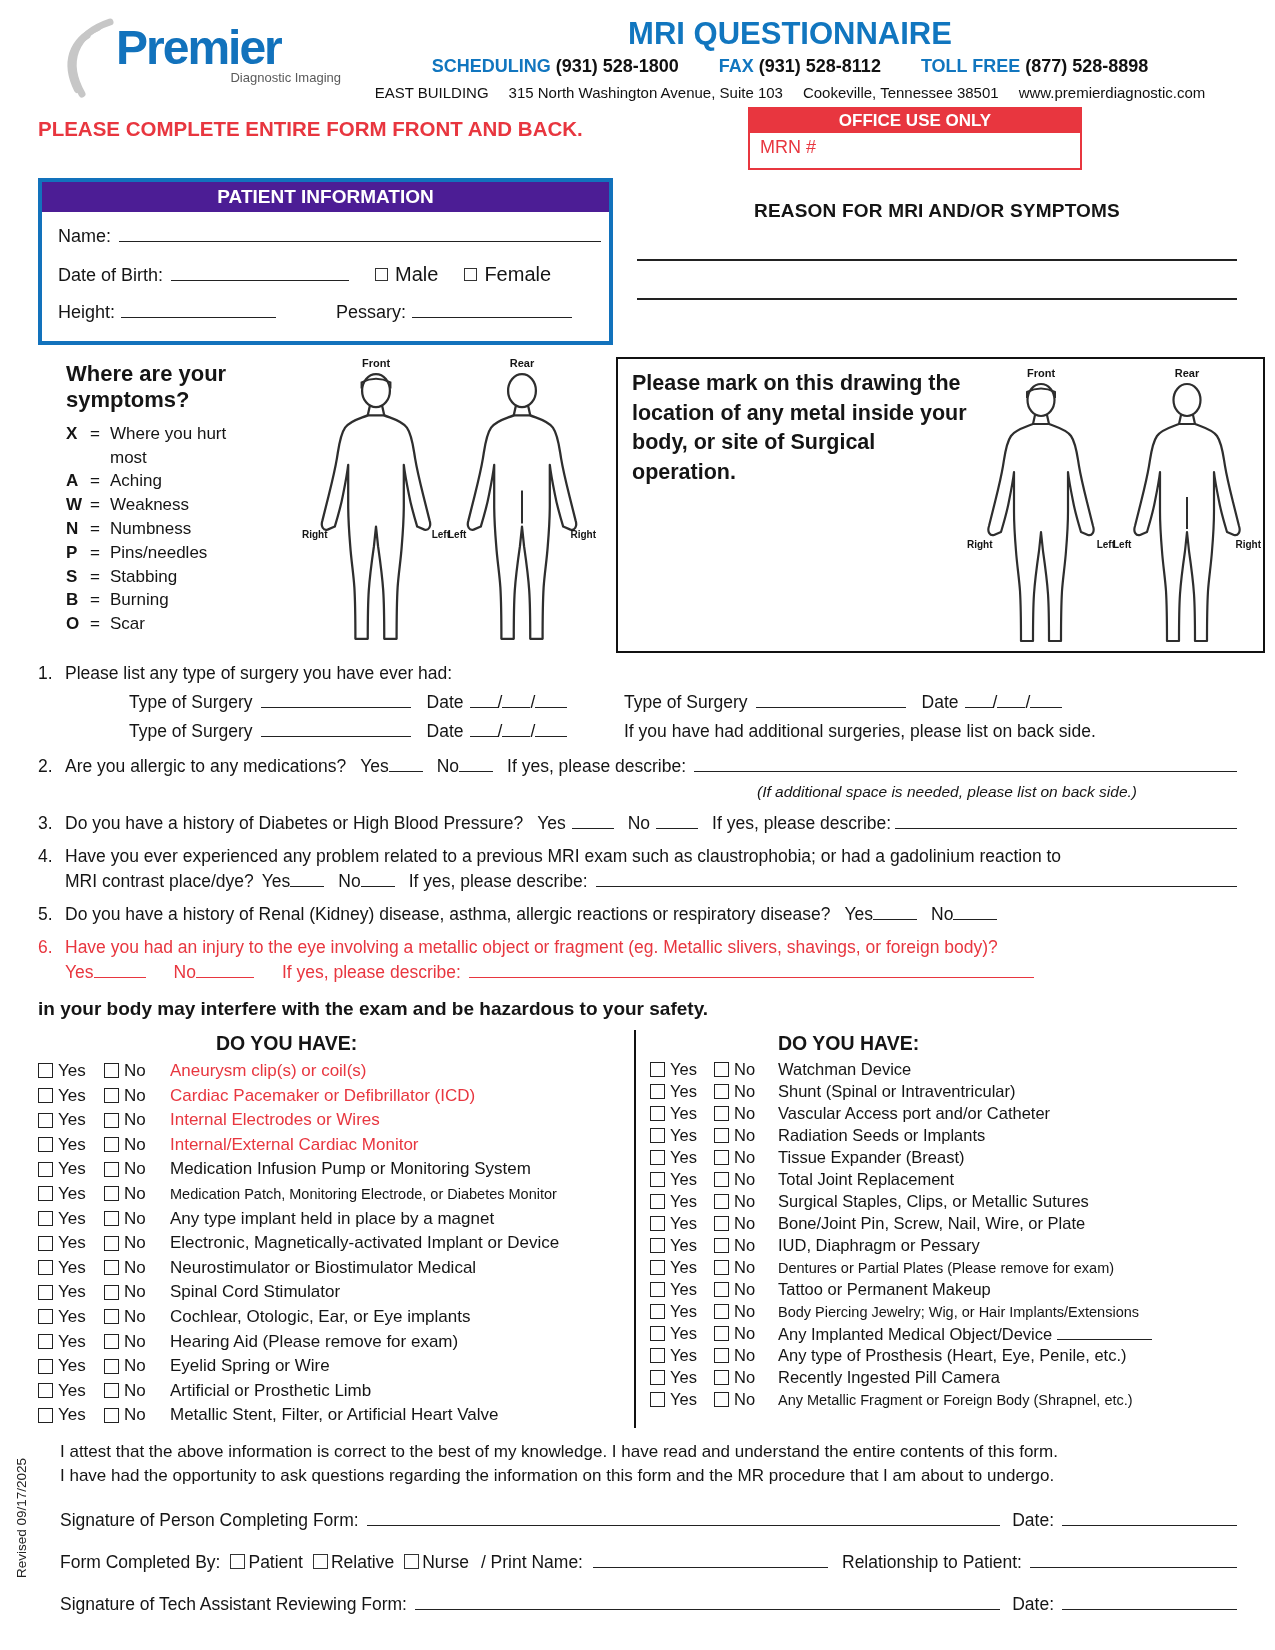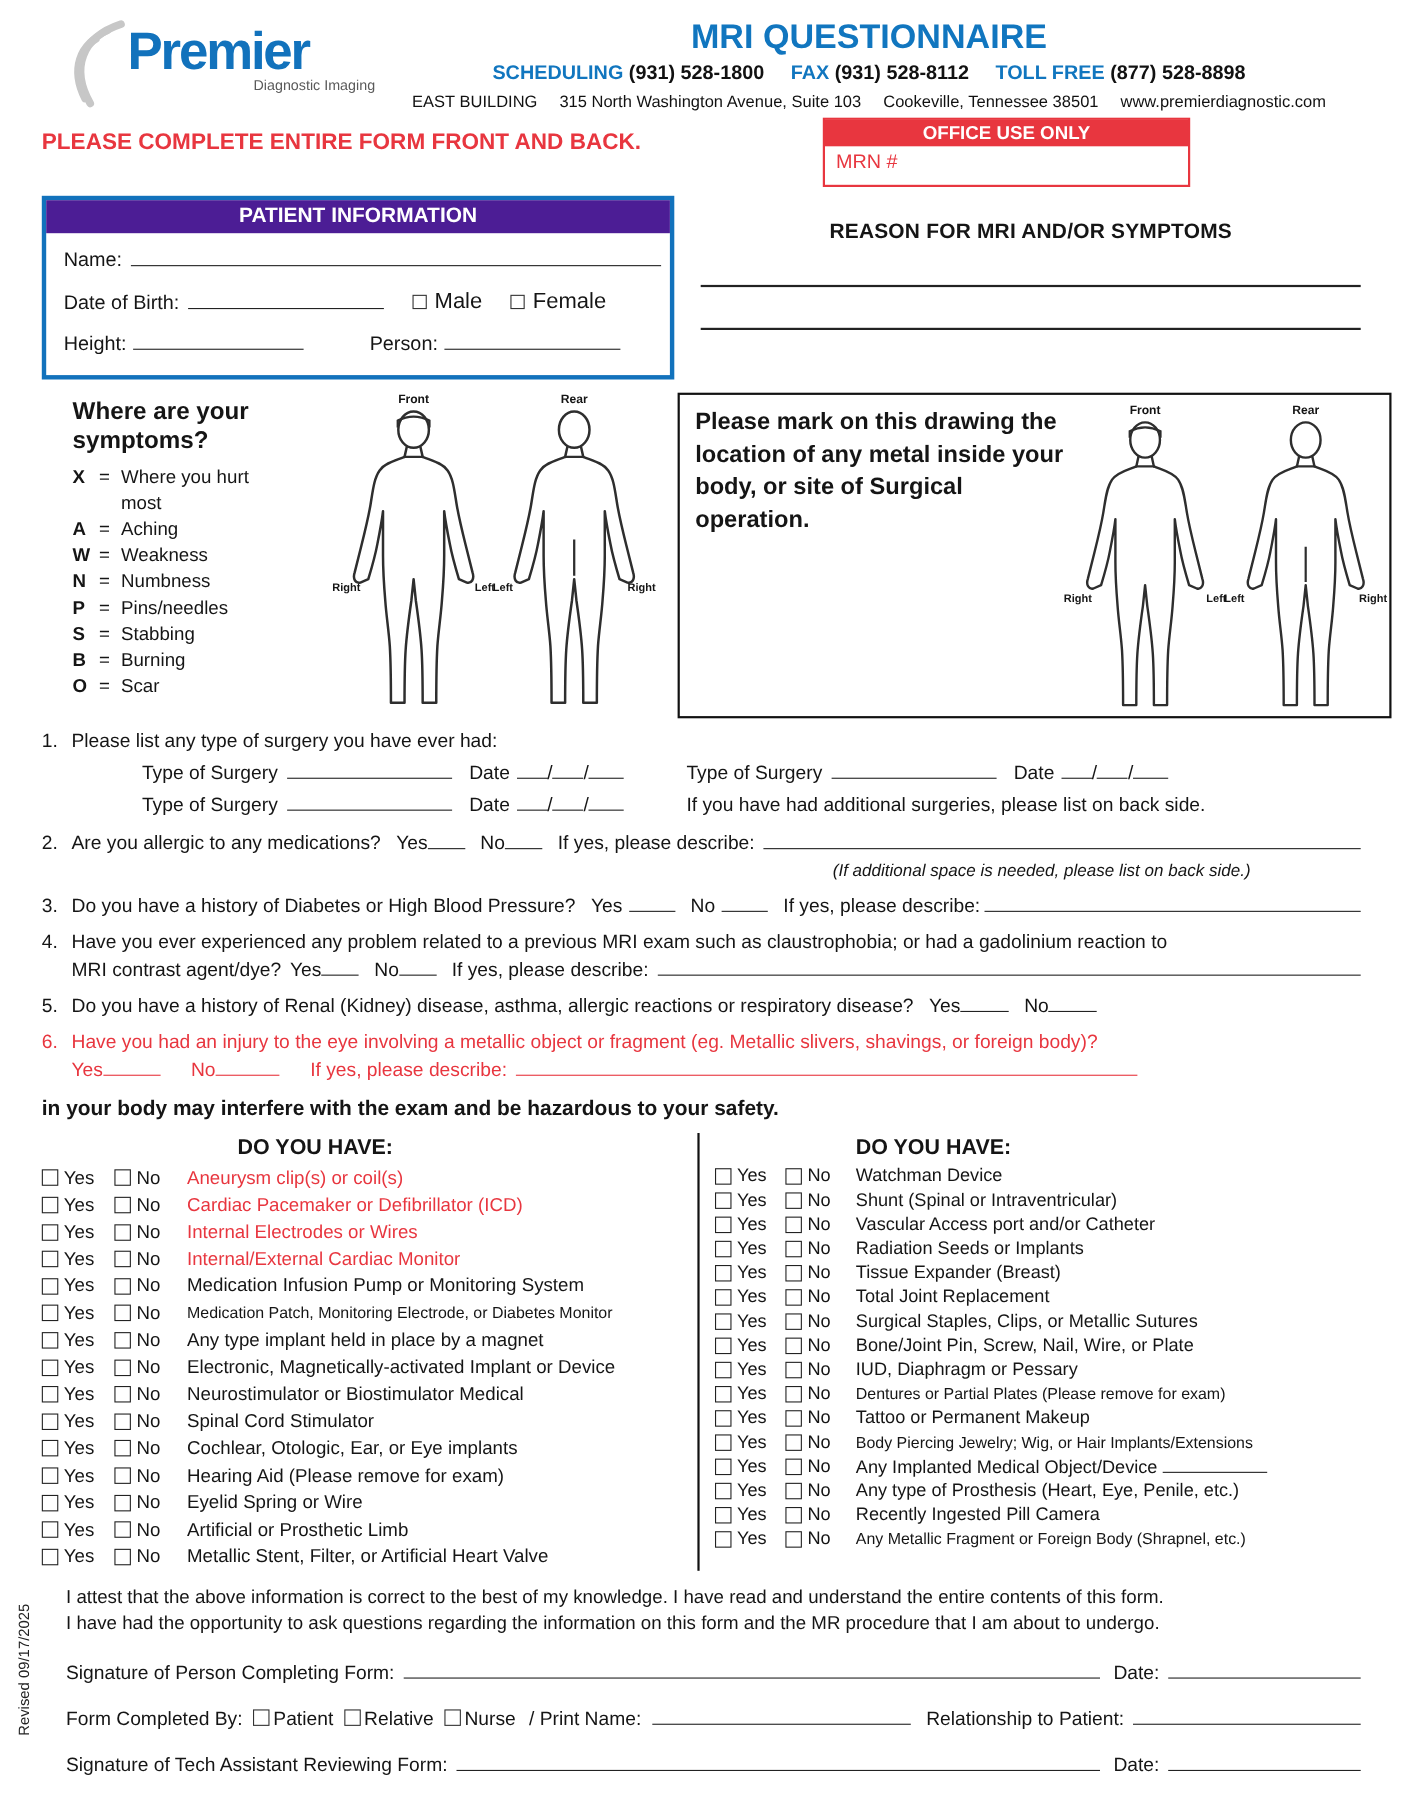--- a/index.html
+++ b/index.html
@@ -6,21 +6,21 @@
   .page{position:relative;width:1275px;height:1650px;box-sizing:border-box;
         padding:14px 38px 0 38px;background:#fff;overflow:hidden;
         font-family:"Liberation Sans",sans-serif;color:#151515;}
   
   .hdr{display:grid;grid-template-columns:305px 1fr;align-items:start;}
   .logo{position:relative;padding-left:78px;padding-top:10px;}
   .swoosh{position:absolute;left:6px;top:2px;}
   .logo-word{font-size:48px;font-weight:bold;color:#1272BC;letter-spacing:-2px;line-height:1;}
   .logo-tag{font-size:13px;color:#5a5a5a;text-align:right;margin-top:-2px;padding-right:2px;}
   .form-title{margin:2px 0 0 0;text-align:center;font-size:31px;color:#1176BF;font-weight:bold;letter-spacing:0;}
-  .phones{display:flex;justify-content:center;gap:24px;margin-top:4px;font-size:18px;font-weight:bold;}
+  .phones{display:flex;justify-content:center;gap:40px;margin-top:4px;font-size:18px;font-weight:bold;}
   .ph-lab{color:#1176BF;}
   .ph-val{color:#111;}
   .addr{display:flex;justify-content:center;gap:20px;margin-top:7px;font-size:15px;color:#111;}
   
   .row2{display:grid;grid-template-columns:575px 1fr;margin-top:6px;}
   .notice{color:#E8363F;font-weight:bold;font-size:20.5px;padding-top:10px;}
   .office-wrap{padding-left:135px;}
   .office-box{width:330px;border:2px solid #E8363F;}
   .office-title{background:#E8363F;color:#fff;font-weight:bold;font-size:17px;text-align:center;padding:2px 0;}
   .office-mrn{color:#E8363F;font-size:18px;padding:4px 10px 10px 10px;}
@@ -168,21 +168,21 @@
               <span>Male</span>
             </span>
           <span class="sex">
               <span class="sq"></span>
               <span>Female</span>
             </span>
         </div>
         <div class="pi-row">
           <span>Height:</span>
           <span class="blank" style="width:155px;margin-left:6px"></span>
-          <span style="margin-left:60px">Person:</span>
+          <span style="margin-left:60px">Pessary:</span>
           <span class="blank" style="width:160px;margin-left:6px"></span>
         </div>
       </div>
     </div>
     <div class="reason">
       <div class="reason-title">REASON FOR MRI AND/OR SYMPTOMS</div>
       <div class="reason-line"></div>
       <div class="reason-line"></div>
     </div>
   </div>
@@ -349,21 +349,21 @@
       <span class="sp"></span>
         <span>If yes, please describe:</span>
       <span class="blank grow" style="margin-left:4px"></span>
     </div>
 
     <div class="q" style="margin-top:12px">
       <span class="qnum">4.</span>
       <span>Have you ever experienced any problem related to a previous MRI exam such as claustrophobia; or had a gadolinium reaction to</span>
     </div>
     <div class="q q-indent" style="margin-top:4px">
-      <span>MRI contrast agent/dye?</span>
+      <span>MRI contrast place/dye?</span>
       <span class="sp" style="width:8px"></span>
         <span>Yes</span>
         <span class="blank" style="width:34px"></span>
       <span class="sp"></span>
         <span>No</span>
         <span class="blank" style="width:34px"></span>
       <span class="sp"></span>
         <span>If yes, please describe:</span>
       <span class="blank grow" style="margin-left:8px"></span>
     </div>

